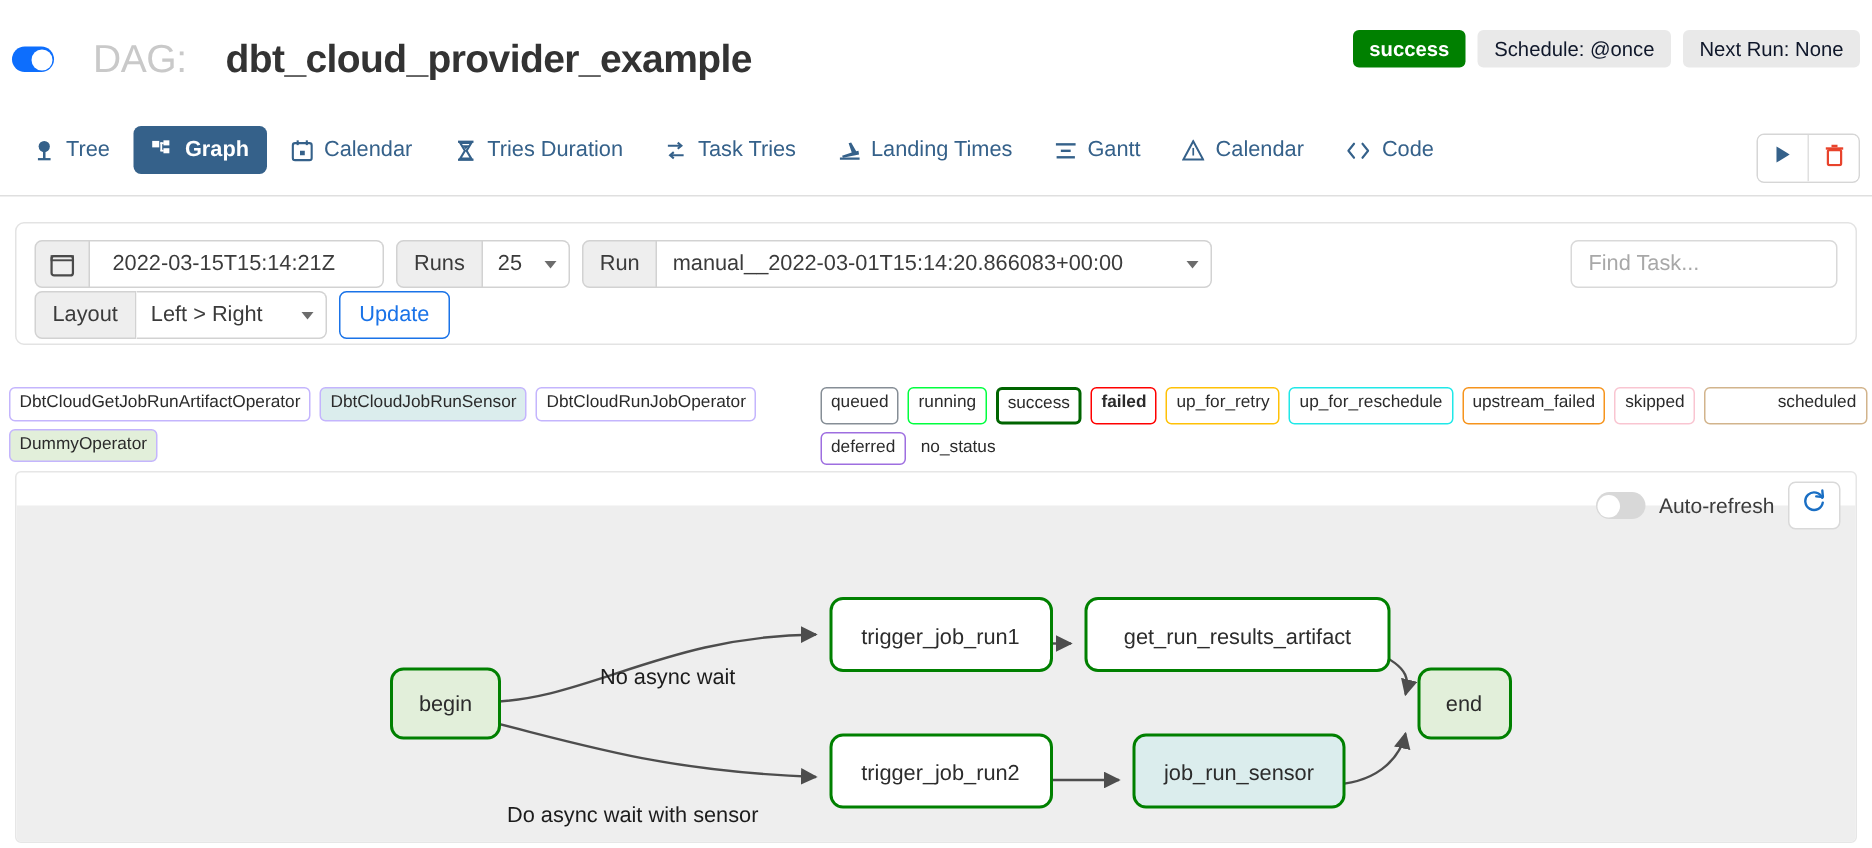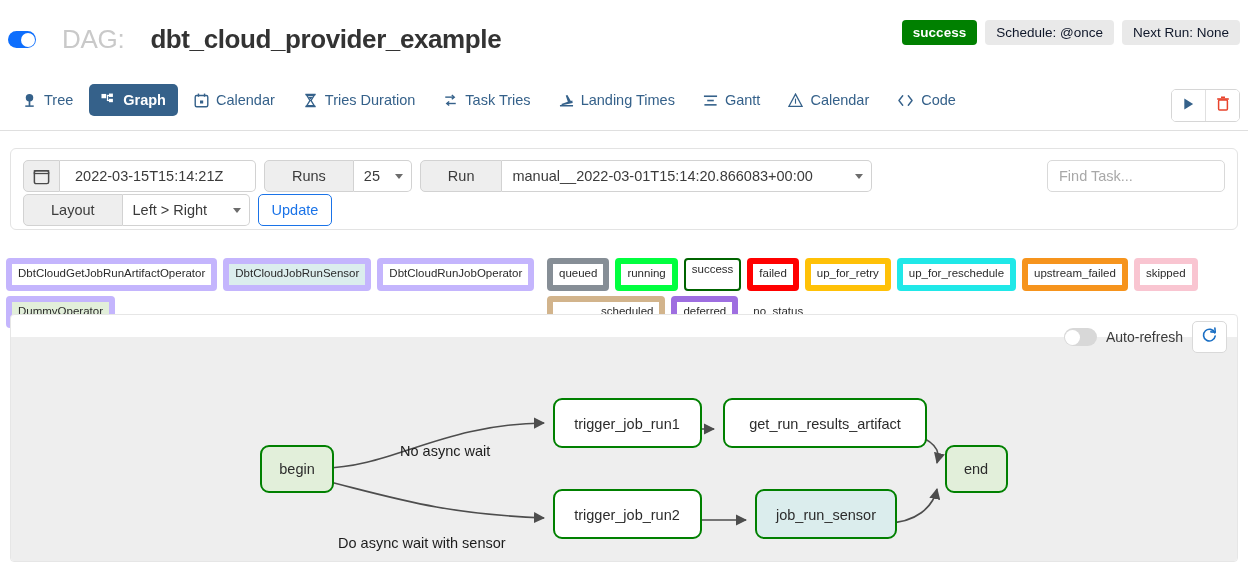--- a/index.html
+++ b/index.html
@@ -156,21 +156,21 @@
   .igroup {
     display: flex;
     align-items: stretch;
     margin-right: 8px;
   }
   .addon {
     background: #eeeeee;
     border: 1px solid #d2d2d2;
     color: #3b3b3b;
     font-size: 14.5px;
-    padding: 0 27px;
+    padding: 0 11px;
     display: flex;
     align-items: center;
     border-radius: 5px 0 0 5px;
     white-space: nowrap;
   }
   .addon.icon-addon { padding: 0 9px; }
   .ctl {
     border: 1px solid #d2d2d2;
     border-left: none;
     background: #ffffff;
@@ -241,21 +241,21 @@
     flex-wrap: wrap;
     align-content: flex-start;
     gap: 5px 6px;
   }
   .legend-ops { left: 6px; top: 0; width: 530px; }
   .legend-states { left: 547px; top: 0; width: 700px; }
   .chip {
     font-size: 11.5px;
     line-height: 1;
     padding: 4px 6px 5px;
-    border: 6px solid #c4b5fd;
+    border: 1px solid #c4b5fd;
     border-radius: 4px;
     background: #ffffff;
     color: #2b2b2b;
     white-space: nowrap;
     font-family: "Liberation Sans", sans-serif;
   }
   .chip.nb { border-color: transparent; background: transparent; padding-left: 3px; }
 
   
   .graph-panel {
@@ -528,21 +528,21 @@
     <div class="legend-col legend-ops">
       <span class="chip" style="background:#ffffff;">DbtCloudGetJobRunArtifactOperator</span>
       <span class="chip" style="background:#dbeded;">DbtCloudJobRunSensor</span>
       <span class="chip" style="background:#ffffff;">DbtCloudRunJobOperator</span>
       <span class="chip" style="background:#e2efda;">DummyOperator</span>
     </div>
     <div class="legend-col legend-states">
       <span class="chip" style="border-color:#868e96;">queued</span>
       <span class="chip" style="border-color:#01ff3f;">running</span>
       <span class="chip" style="border-color:#006400;border-width:2px;">success</span>
-      <span class="chip" style="border-color:#ff0000;">failed</span>
+      <span class="chip" style="border-color:#ff0000;font-weight:bold;">failed</span>
       <span class="chip" style="border-color:#ffc107;">up_for_retry</span>
       <span class="chip" style="border-color:#20e8e8;">up_for_reschedule</span>
       <span class="chip" style="border-color:#f6941d;">upstream_failed</span>
       <span class="chip" style="border-color:#f9c5d1;">skipped</span>
       <span class="chip" style="border-color:#d2b48c;padding-left:48px;">scheduled</span>
       <span class="chip" style="border-color:#9e6ee0;">deferred</span>
       <span class="chip nb">no_status</span>
     </div>
   </div>
 

